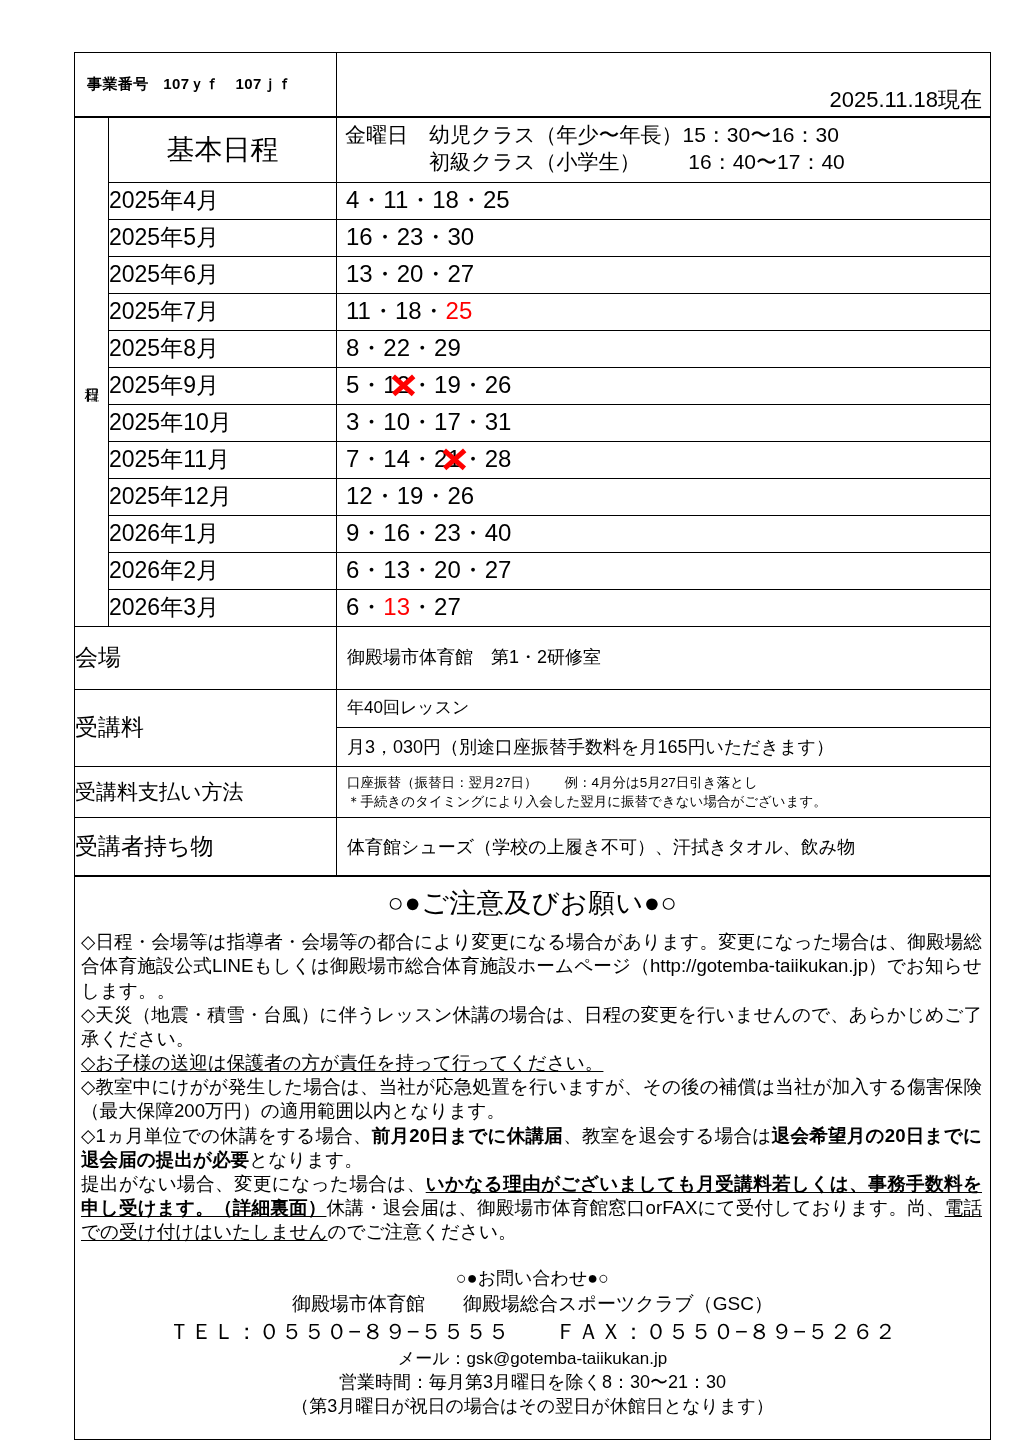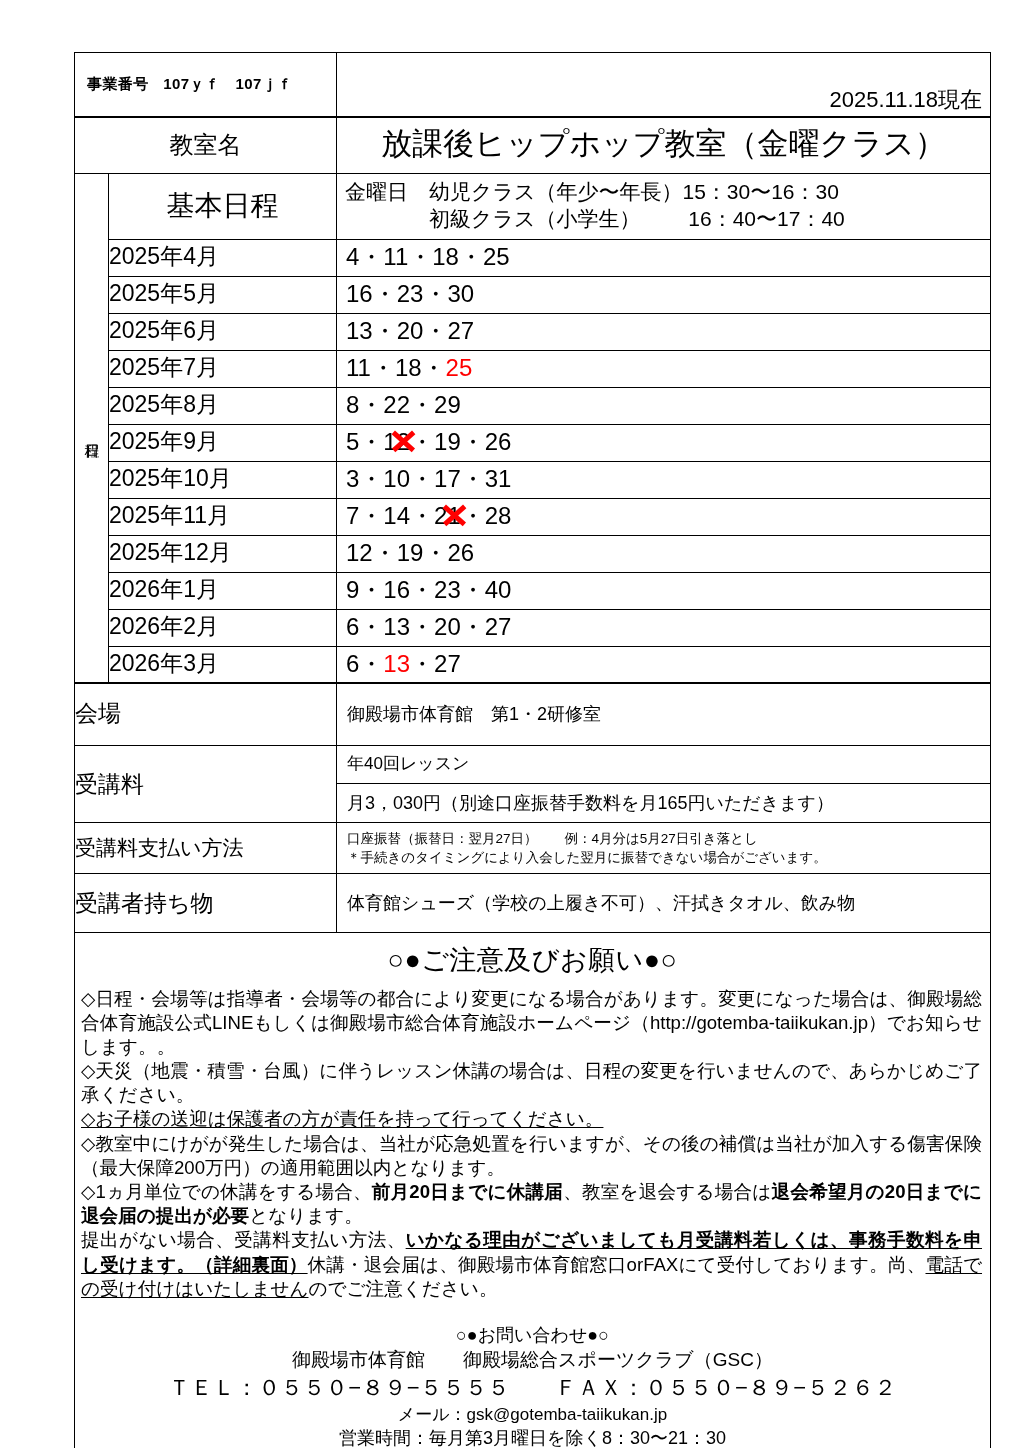--- a/index.html
+++ b/index.html
@@ -189,36 +189,20 @@
           <span style="margin-left:10px">107ｙｆ　107ｊｆ</span>
         </div>
       </td>
       <td>
         <div class="asof">2025.11.18現在</div>
       </td>
     </tr>
   </tbody>
     </table>
 
-  <table class="grid" style="margin-top:-1.6px">
-    <colgroup>
-        <col style="width:262px">
-        <col style="width:654px">
-      </colgroup>
-    <tbody>
-        <tr>
-      <td style="height:52px">
-        <div class="lbl-center">教室名</div>
-      </td>
-      <td>
-        <div class="title-main">放課後ヒップホップ教室（金曜クラス）</div>
-      </td>
-    </tr>
-  </tbody>
-    </table>
 
   <table class="grid" style="margin-top:-1.6px">
     <colgroup>
       <col style="width:34px">
         <col style="width:228px">
         <col style="width:654px">
     </colgroup>
     <tbody id="schedule-body">
       <tr>
         <td class="vlabel" rowspan="13">
@@ -390,21 +374,21 @@
     <tbody>
         <tr>
       <td class="notes-cell">
         <div class="notes-title">○●ご注意及びお願い●○</div>
         <div class="notes-body">
           <p>◇日程・会場等は指導者・会場等の都合により変更になる場合があります。変更になった場合は、御殿場総合体育施設公式LINEもしくは御殿場市総合体育施設ホームページ（http://gotemba-taiikukan.jp）でお知らせします。。</p>
           <p>◇天災（地震・積雪・台風）に伴うレッスン休講の場合は、日程の変更を行いませんので、あらかじめご了承ください。</p>
           <p><span class="u">◇お子様の送迎は保護者の方が責任を持って行ってください。</span></p>
           <p>◇教室中にけがが発生した場合は、当社が応急処置を行いますが、その後の補償は当社が加入する傷害保険（最大保障200万円）の適用範囲以内となります。</p>
           <p><span>◇1ヵ月単位での休講をする場合、</span><span class="b">前月20日までに休講届</span><span>、教室を退会する場合は</span><span class="b">退会希望月の20日までに退会届の提出が必要</span><span>となります。</span></p>
-          <p><span>提出がない場合、受講料支払い方法、</span><span class="bu">いかなる理由がございましても月受講料若しくは、事務手数料を申し受けます。（詳細裏面）</span><span>休講・退会届は、御殿場市体育館窓口orFAXにて受付しております。尚、</span><span class="u">電話での受け付けはいたしません</span><span>のでご注意ください。</span></p>
+          <p><span>提出がない場合、変更になった場合は、</span><span class="bu">いかなる理由がございましても月受講料若しくは、事務手数料を申し受けます。（詳細裏面）</span><span>休講・退会届は、御殿場市体育館窓口orFAXにて受付しております。尚、</span><span class="u">電話での受け付けはいたしません</span><span>のでご注意ください。</span></p>
         </div>
 
         <div class="contact">
           <div class="c-head">○●お問い合わせ●○</div>
           <div class="c-org">御殿場市体育館　　御殿場総合スポーツクラブ（GSC）</div>
           <div class="c-tel">ＴＥＬ：０５５０−８９−５５５５　　ＦＡＸ：０５５０−８９−５２６２</div>
           <div class="c-mail">メール：gsk@gotemba-taiikukan.jp</div>
           <div class="c-hours">営業時間：毎月第3月曜日を除く8：30〜21：30</div>
           <div class="c-note">（第3月曜日が祝日の場合はその翌日が休館日となります）</div>
         </div>

